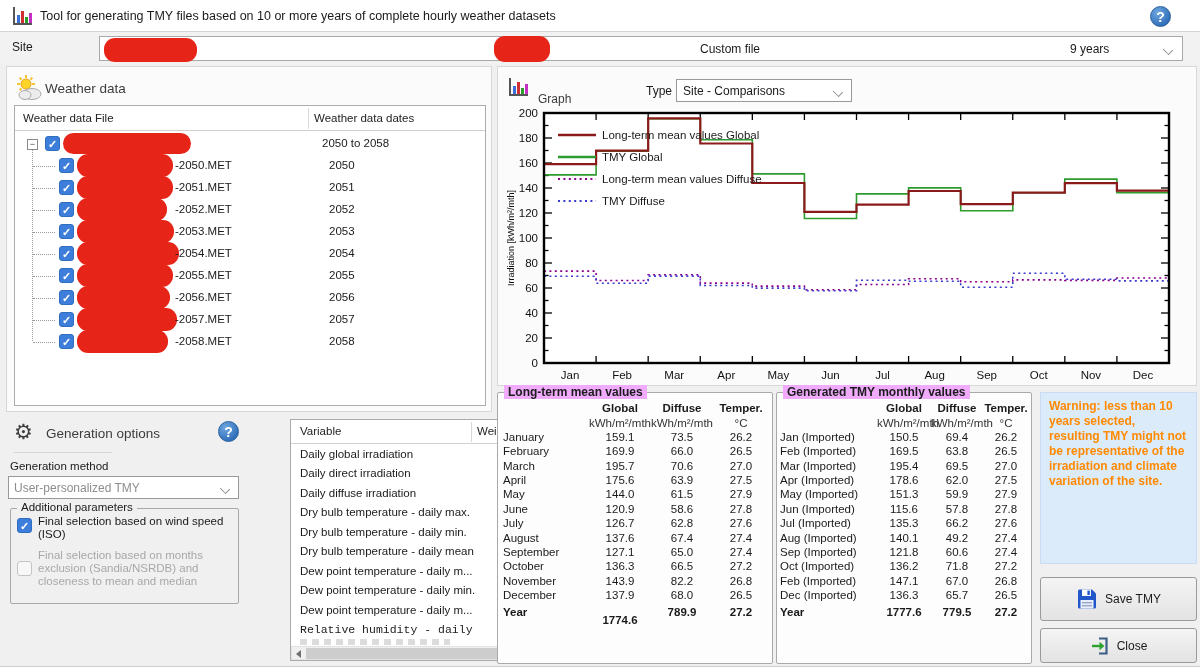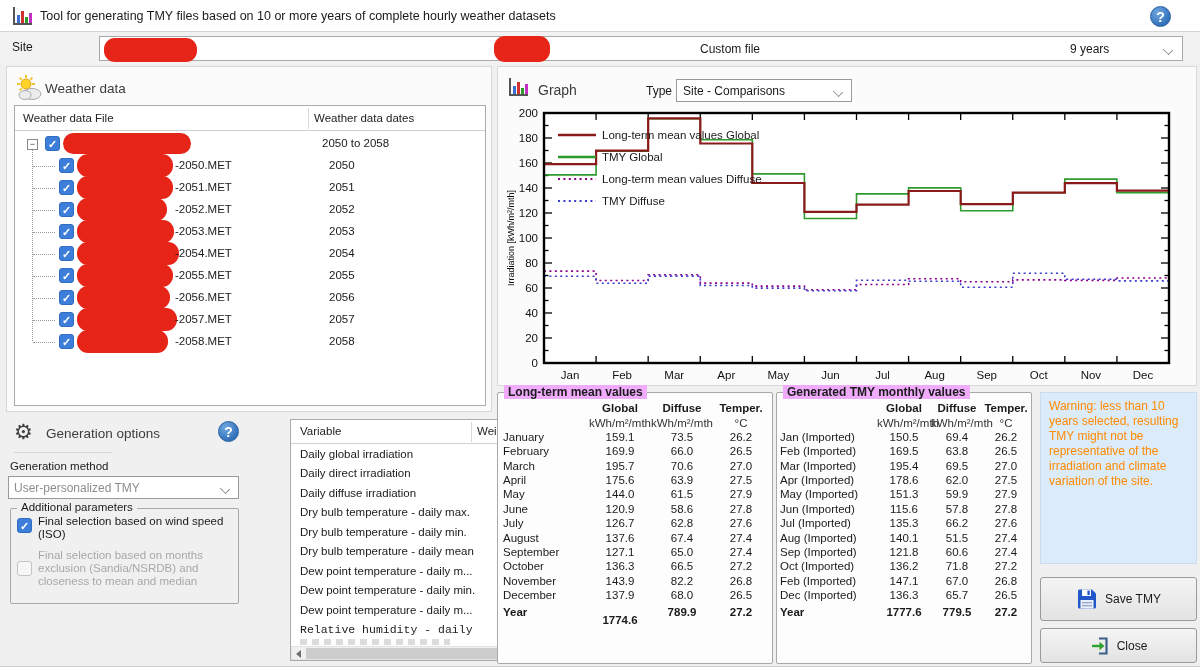--- a/index.html
+++ b/index.html
@@ -29,21 +29,21 @@
   .checkbox { width:15px; height:15px; border-radius:3px; background:#3d7edb; border:1px solid #2f6dc0;
       color:#fff; font-size:11px; line-height:14px; text-align:center; font-weight:bold; }
   .checkbox.off { background:#f7f7f7; border:1px solid #c4c4c4; color:transparent; }
   .redact { background:#e62518; border-radius:11px; }
   .colhead { font-size:11.5px; color:#222; }
   .theader { border-bottom:1px solid #d0d0d0; background:#fff; }
   .vline { width:1px; background:#d8d8d8; }
   .trow { font-size:11.5px; white-space:nowrap; }
   .btn { background:linear-gradient(#f4f4f4,#e3e3e3); border:1px solid #9a9a9a; border-radius:3px;
       display:flex; align-items:center; justify-content:center; gap:7px; font-size:12px; cursor:default; }
-  .warnbox { background:#dcebfa; border:1px solid #c9ddf2; color:#ff8a00; font-weight:normal;
+  .warnbox { background:#dcebfa; border:1px solid #c9ddf2; color:#ff8a00; font-weight:bold;
       font-size:12px; line-height:1.25; padding:6px 8px; }
   .scroll-track { background:#f0f0f0; border:1px solid #e3e3e3; }
   .scroll-thumb { background:#cdcdcd; }
   .tri { width:0; height:0; position:absolute; }
   .tri.up   { border-left:4px solid transparent; border-right:4px solid transparent; border-bottom:5px solid #6f6f6f; }
   .tri.down { border-left:4px solid transparent; border-right:4px solid transparent; border-top:5px solid #6f6f6f; }
   .tri.left { border-top:4px solid transparent; border-bottom:4px solid transparent; border-right:5px solid #6f6f6f; }
   .tri.right{ border-top:4px solid transparent; border-bottom:4px solid transparent; border-left:5px solid #6f6f6f; }
   .month-grid { display:grid; font-size:11.5px; }
   .month-grid .c { padding:1.2px 0; text-align:center; white-space:nowrap; }
@@ -271,21 +271,21 @@
 
   <div class="abs panel" style="left:497px;top:66px;width:700px;height:320px;">
     <svg class="abs" style="left:10px;top:10px" width="22" height="21" viewBox="0 0 22 21">
       <rect x="1" y="1" width="2" height="18" fill="#555"></rect>
         <rect x="1" y="17" width="19" height="2" fill="#555"></rect>
       <rect x="5" y="9" width="3" height="8" fill="#3a6fd8"></rect>
       <rect x="9" y="5" width="3" height="12" fill="#d03030"></rect>
       <rect x="13" y="11" width="3" height="6" fill="#2e9b2e"></rect>
       <rect x="17" y="7" width="3" height="10" fill="#c430c4"></rect>
     </svg>
-    <div class="abs" style="left:40px;top:15px;font-size:14px;color:#3c3c3c;">Graph</div>
+    <div class="abs" style="left:40px;top:25px;font-size:12px;color:#3c3c3c;">Graph</div>
     <div class="abs" style="left:148px;top:17px;font-size:12px;">Type</div>
     <div class="abs combo" style="left:178px;top:12px;width:176px;height:23px;">
       <span style="margin-left:6px;">Site - Comparisons</span>
       <span class="chev"></span>
     </div>
     <svg class="abs" id="chart-svg" style="left:4px;top:38px;" width="692" height="280">
         <rect x="42" y="8" width="625" height="250" fill="#ffffff"></rect>
         <line x1="42" y1="258" x2="50" y2="258" stroke="#000" stroke-width="1.3"></line>
         <line x1="667" y1="258" x2="659" y2="258" stroke="#000" stroke-width="1.3"></line>
         <text x="36" y="262" text-anchor="end" font-size="11.5" font-family="Liberation Sans, sans-serif" fill="#111">0</text>
@@ -497,21 +497,21 @@
           <div class="c l">Jun (Imported)</div>
           <div class="c">115.6</div>
           <div class="c">57.8</div>
           <div class="c">27.8</div>
           <div class="c l">Jul (Imported)</div>
           <div class="c">135.3</div>
           <div class="c">66.2</div>
           <div class="c">27.6</div>
           <div class="c l">Aug (Imported)</div>
           <div class="c">140.1</div>
-          <div class="c">51.5</div>
+          <div class="c">49.2</div>
           <div class="c">27.4</div>
           <div class="c l">Sep (Imported)</div>
           <div class="c">121.8</div>
           <div class="c">60.6</div>
           <div class="c">27.4</div>
           <div class="c l">Oct (Imported)</div>
           <div class="c">136.2</div>
           <div class="c">71.8</div>
           <div class="c">27.2</div>
           <div class="c l">Feb (Imported)</div>

